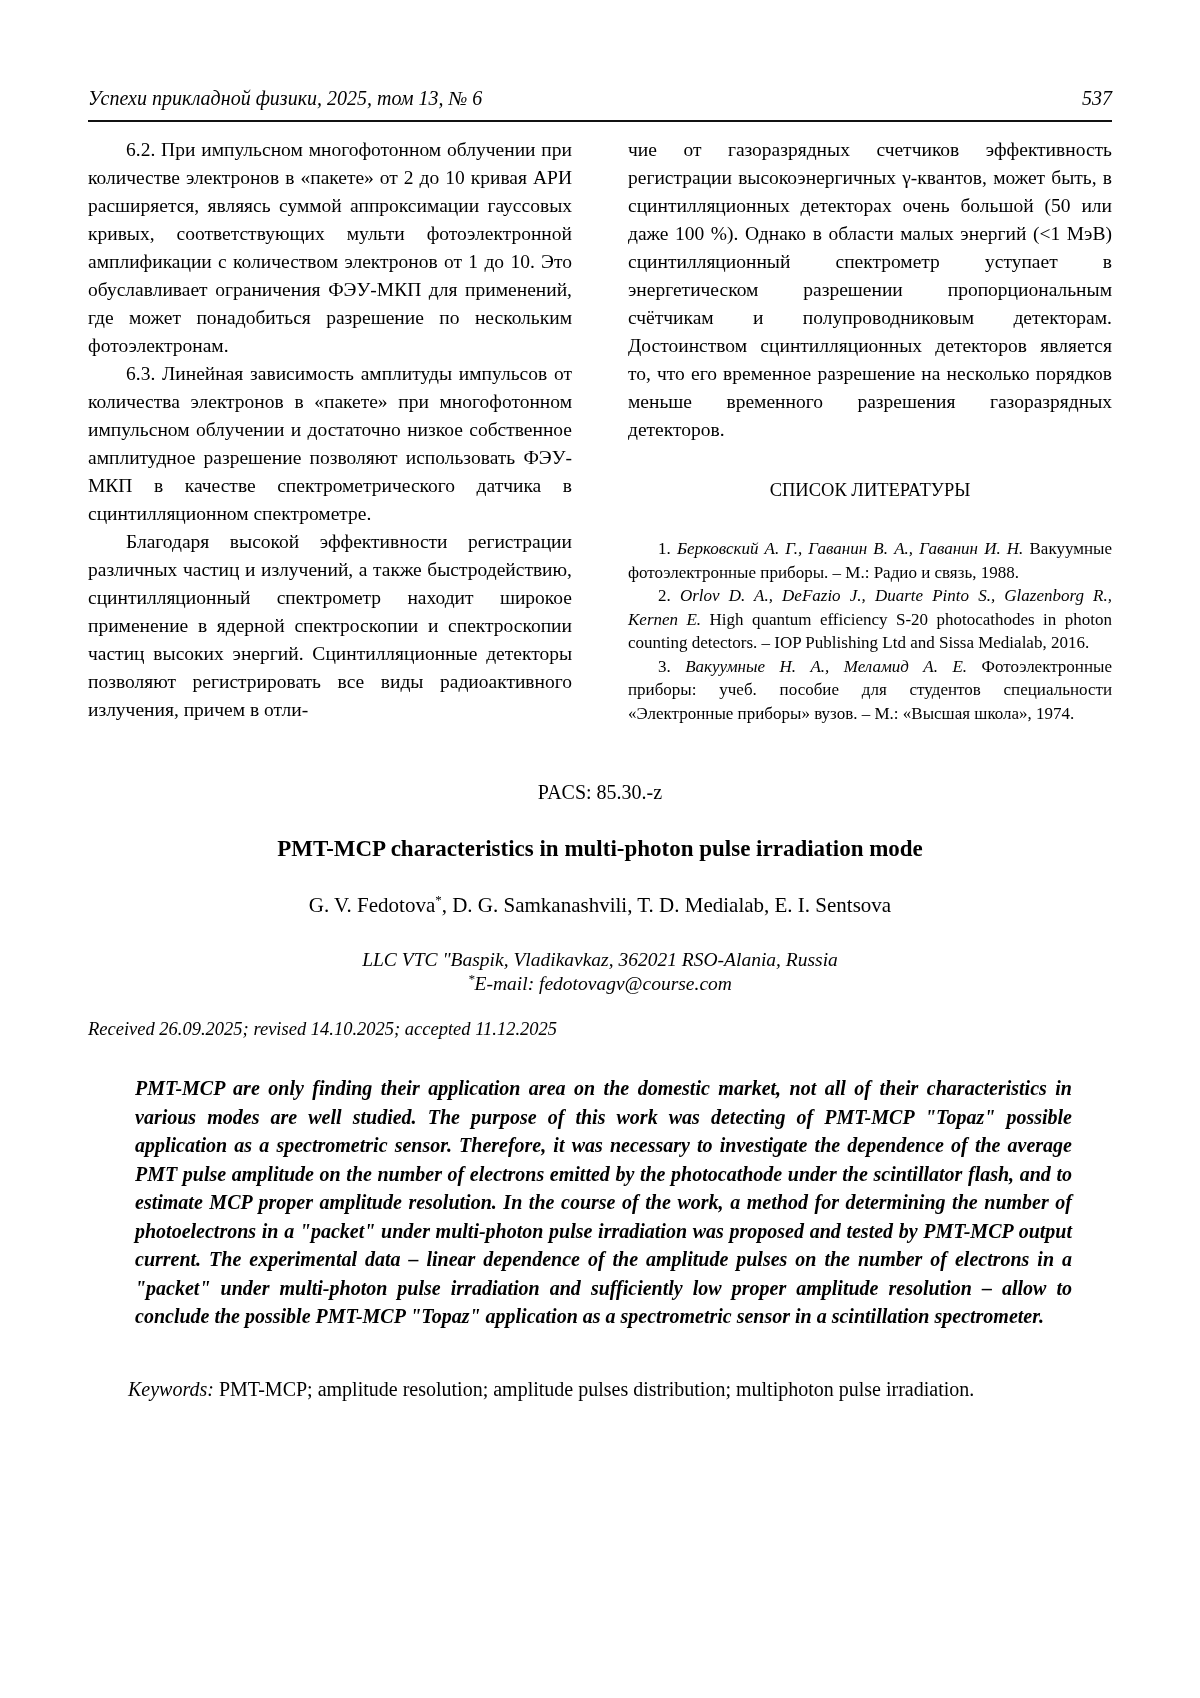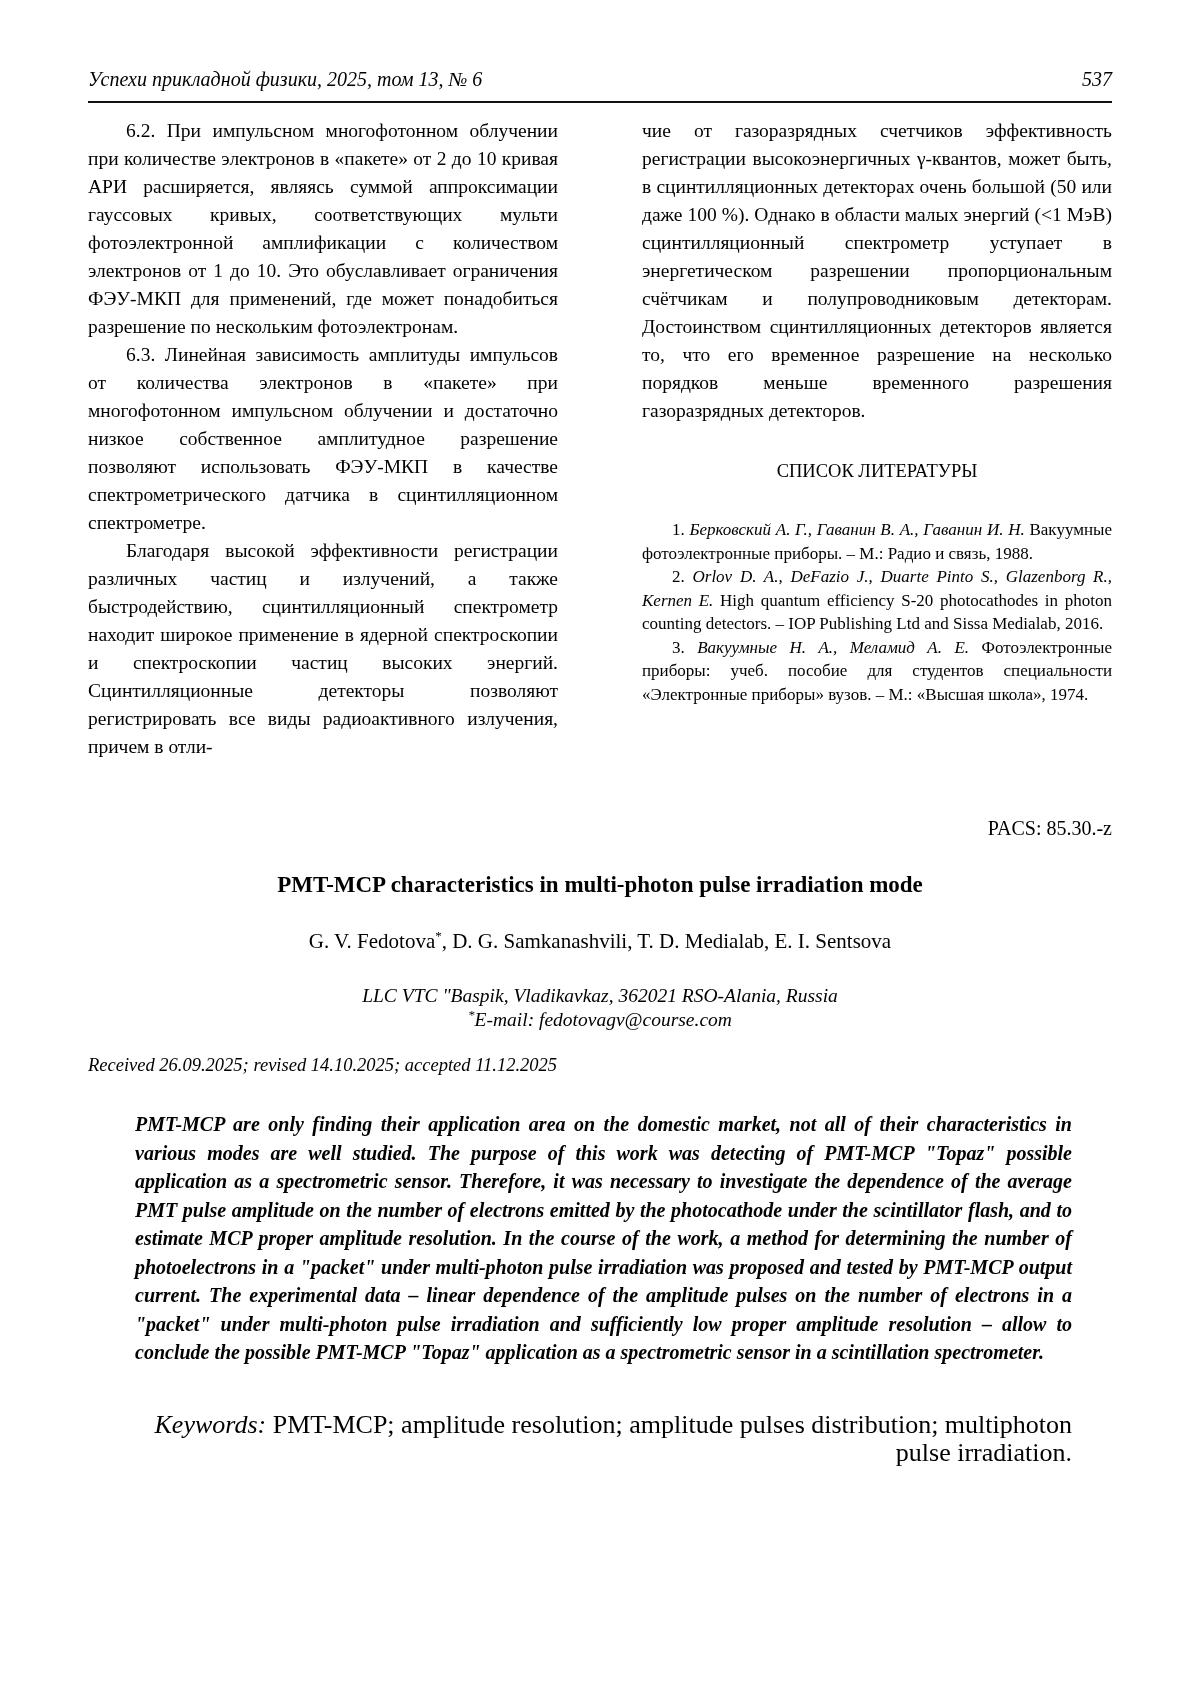--- a/index.html
+++ b/index.html
@@ -9,40 +9,40 @@
   }
   body {
     width: 1200px;
     height: 1698px;
     position: relative;
     font-family: "Liberation Serif", serif;
     color: #000000;
     overflow: hidden;
   }
   .page {
-    padding: 68px 88px 0 88px;
+    padding: 87px 88px 0 88px;
     box-sizing: border-box;
   }
   
   .running-header {
     display: flex;
     justify-content: space-between;
     align-items: baseline;
     font-style: italic;
     font-size: 20px;
   }
   .header-rule {
     border: 0;
     border-top: 2.5px solid #111111;
     margin: 10px 0 0 0;
   }
   
   .columns {
     display: flex;
-    gap: 84px;
+    gap: 56px;
     margin-top: 14px;
   }
   .col { flex: 1 1 0; min-width: 0; }
   p.body {
     font-size: 19.5px;
     line-height: 28px;
     text-align: justify;
     margin: 0;
   }
   p.body.indent { text-indent: 38px; }
@@ -54,21 +54,21 @@
   p.ref {
     font-size: 17px;
     line-height: 23.5px;
     text-align: justify;
     text-indent: 30px;
     margin: 0;
   }
   p.ref .ref-authors { font-style: italic; }
   
   .pacs {
-    text-align: right;
+    text-align: center;
     font-size: 20px;
     margin-top: 56px;
   }
   .article-title {
     text-align: center;
     font-size: 23px;
     font-weight: bold;
     margin: 32px 0 0 0;
   }
   .authors-block { margin-top: 28px; }
@@ -103,23 +103,23 @@
   p.abstract {
     margin: 34px 40px 0 47px;
     font-weight: bold;
     font-style: italic;
     font-size: 20px;
     line-height: 28.5px;
     text-align: justify;
   }
   p.keywords {
     margin: 44px 40px 4px 40px;
-    font-size: 26px;
+    font-size: 20px;
     line-height: 28px;
-    text-align: right;
+    text-align: left;
   }
   p.keywords .kw-label { font-style: italic; }
 </style>
 </head>
 <body>
 
 <div class="page">
 
   <div class="running-header">
     <span>Успехи прикладной физики, 2025, том 13, № 6</span>

